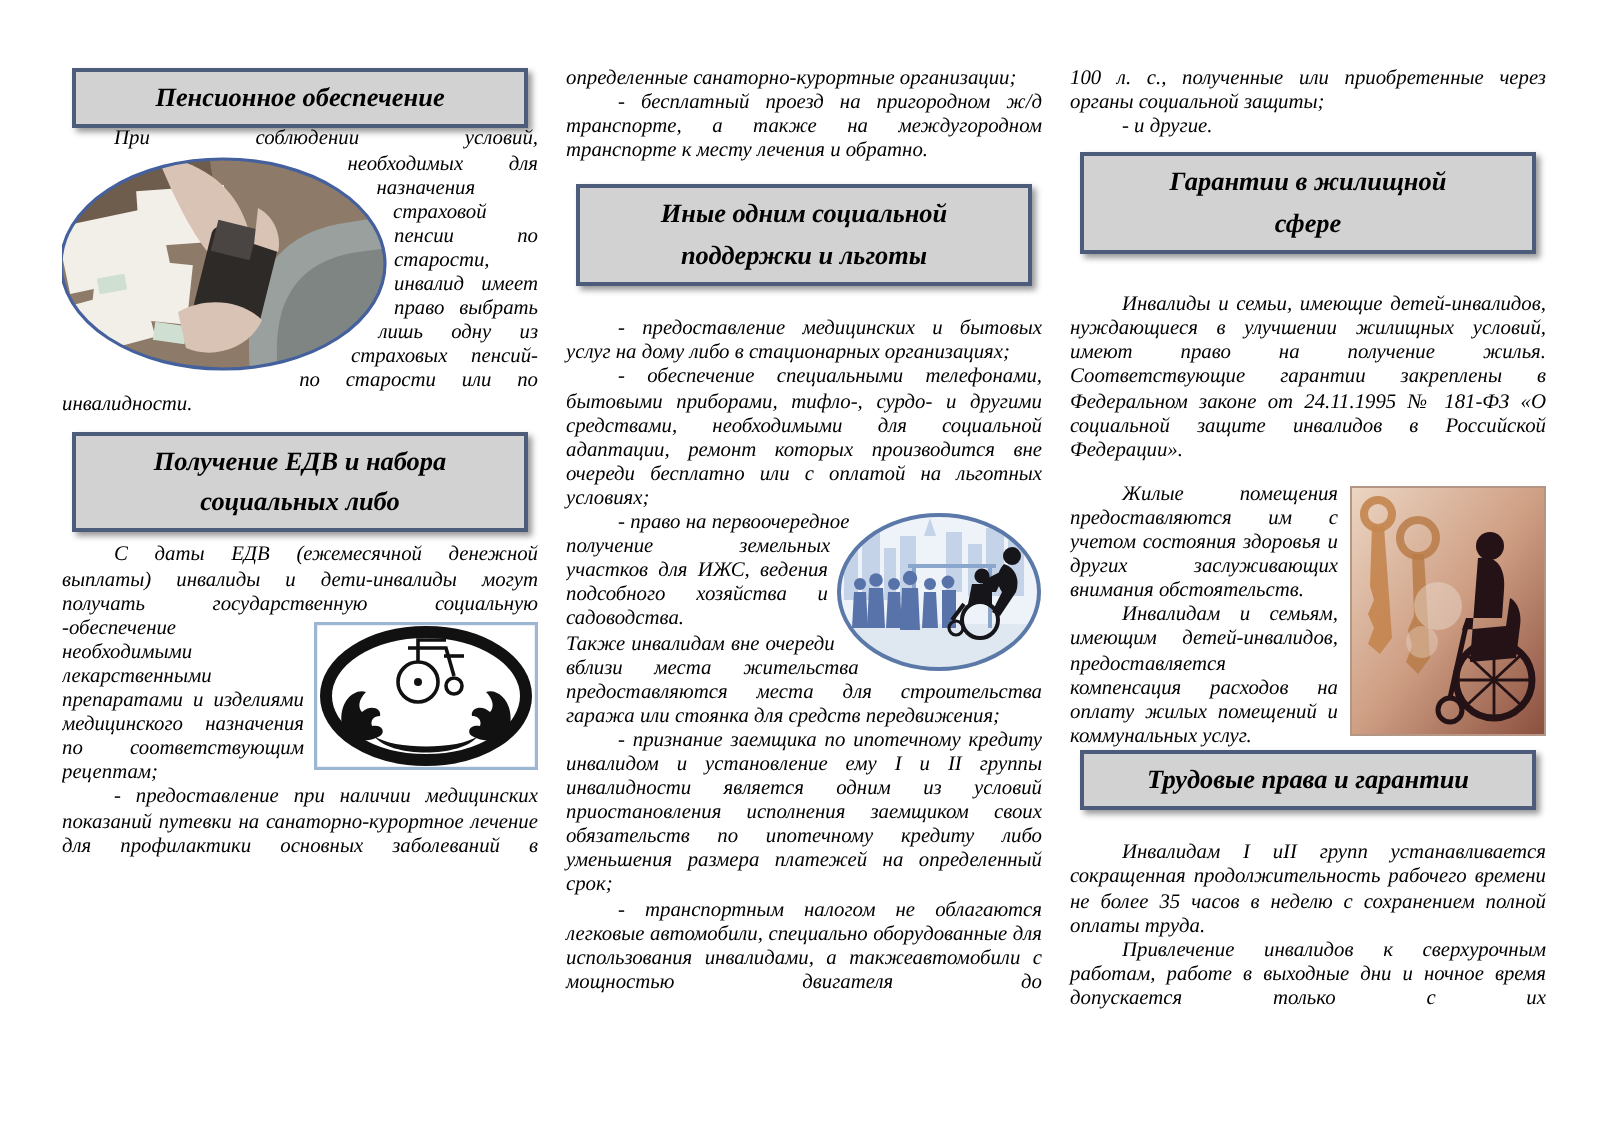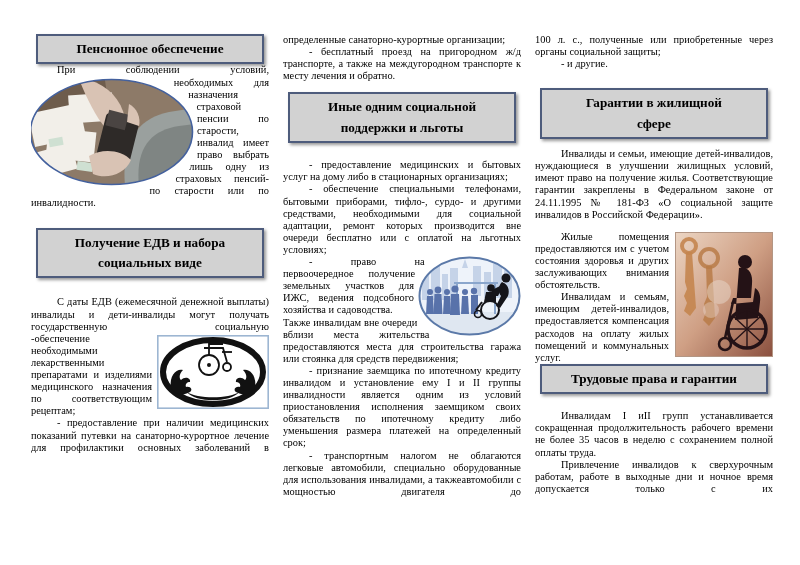--- a/index.html
+++ b/index.html
@@ -2,21 +2,21 @@
 <html><head>
 <meta charset="utf-8">
 <style>
   * { margin:0; padding:0; box-sizing:border-box; }
   html,body { background:#ffffff; }
   body {
     width:800px; height:565px; overflow:hidden;
     font-family:"Liberation Serif","DejaVu Serif",serif;
     color:#000;
   }
-  .page { width:800px; height:565px; padding:34px 23px 16px 31px; display:flex; gap:14px; }
+  .page { width:800px; height:565px; padding:34px 23px 16px 31px; display:flex; gap:14px;font-style:italic; }
   .col { flex:0 0 238px; width:238px; font-size:10.4px; line-height:12.1px; }
   .col p { text-align:justify; }
   .ind { text-indent:26px; }
   .jall { text-align-last:justify; }
 
   .hbox {
     background:#d2d2d2; border:2px solid #4e5c7c;
     box-shadow:2px 2px 3px #999;
     text-align:center; font-weight:bold; font-size:13.2px; line-height:1.55;
     padding:3px 8px; margin:0 5px;
@@ -25,21 +25,21 @@
 
   .flow { overflow:hidden; }
   .photo1 { float:left; width:165px; height:108px;
     shape-outside:ellipse(50% 50% at 50% 50%); shape-margin:4px; margin:1px 3px 1px -2px; }
   .logo1 { float:right; width:112px; height:74px; margin:2px 0 2px 5px; }
   .oval2 { float:right; width:103px; height:80px;
     shape-outside:ellipse(50% 50% at 50% 50%); shape-margin:3px; margin:0 0 1px 4px; }
   .photo3 { float:right; width:98px; height:125px; margin:1px 0 2px 6px; }
   svg { display:block; }
 
-  .mt6 { margin-top:18px; } .mt8 { margin-top:8px; } .mt10 { margin-top:10px; }
+  .mt6 { margin-top:6px; } .mt8 { margin-top:8px; } .mt10 { margin-top:10px; }
   .mt12 { } .mb10 { margin-bottom:10px; }
   .mb16 { margin-bottom:16px; }
 </style>
 </head>
 <body>
 
 <div class="page">
 
   <div class="col">
     <div class="hbox">
@@ -72,21 +72,21 @@
           <rect x="72" y="38" width="34" height="44" rx="4" transform="rotate(14 89 60)" fill="#2e2a28"></rect>
           <rect x="78" y="34" width="20" height="16" transform="rotate(14 88 42)" fill="#4a4442"></rect>
           <path d="M60,78 C74,70 92,72 102,82 C96,96 78,102 64,96 Z" fill="#d9c3b4"></path>
           <path d="M100,26 C108,30 112,40 110,48 L98,44 Z" fill="#d9c3b4"></path>
         </g>
         <ellipse cx="82.5" cy="54" rx="81" ry="52.5" fill="none" stroke="#44619e" stroke-width="1.6"></ellipse>
       </svg>
       <p>необходимых для назначения страховой пенсии по старости, инвалид имеет право выбрать лишь одну из страховых пенсий- по старости или по инвалидности.</p>
     </div>
     <div class="hbox mt6">
-      <span>Получение ЕДВ и набора социальных виде</span>
+      <span>Получение ЕДВ и набора социальных либо</span>
     </div>
     <p class="ind jall mt6">С даты ЕДВ (ежемесячной денежной выплаты) инвалиды и дети-инвалиды могут получать государственную социальную</p>
     <div class="flow">
       <svg class="logo1" viewBox="0 0 112 74" aria-hidden="true">
         <rect x="0.8" y="0.8" width="110.4" height="72.4" fill="#ffffff" stroke="#9db6d2" stroke-width="1.6"></rect>
         <ellipse cx="56" cy="37" rx="50" ry="32" fill="none" stroke="#111111" stroke-width="6"></ellipse>
         <g stroke="#111111" fill="none" stroke-width="1.8">
           <circle cx="52" cy="30" r="10"></circle>
           <path d="M52,20 L52,9 L66,9"></path>
           <path d="M47,13 L66,13 L70,27"></path>
@@ -172,21 +172,21 @@
     <p class="ind">- признание заемщика по ипотечному кредиту инвалидом и установление ему I и II группы инвалидности является одним из условий приостановления исполнения заемщиком своих обязательств по ипотечному кредиту либо уменьшения размера платежей на определенный срок;</p>
     <p class="ind jall">- транспортным налогом не облагаются легковые автомобили, специально оборудованные для использования инвалидами, а такжеавтомобили с мощностью двигателя до</p>
   </div>
 
   <div class="col">
     <p>100 л. с., полученные или приобретенные через органы социальной защиты;</p>
     <p class="ind">- и другие.</p>
     <div class="hbox pad-wide mt6">
       <span>Гарантии в жилищной сфере</span>
     </div>
-    <p class="ind mb10" style="margin-top:9px;">Инвалиды и семьи, имеющие детей-инвалидов, нуждающиеся в улучшении жилищных условий, имеют право на получение жилья. Соответствующие гарантии закреплены в Федеральном законе от 24.11.1995 № 181-ФЗ «О социальной защите инвалидов в Российской Федерации».</p>
+    <p class="ind mb10" style="margin-top:20px;">Инвалиды и семьи, имеющие детей-инвалидов, нуждающиеся в улучшении жилищных условий, имеют право на получение жилья. Соответствующие гарантии закреплены в Федеральном законе от 24.11.1995 № 181-ФЗ «О социальной защите инвалидов в Российской Федерации».</p>
     <div class="flow">
       <svg class="photo3" viewBox="0 0 98 125" aria-hidden="true">
         <defs>
           <linearGradient id="g3" x1="0" y1="0" x2="1" y2="1">
             <stop offset="0" stop-color="#ecd6c4"></stop>
             <stop offset="0.5" stop-color="#cf9f84"></stop>
             <stop offset="1" stop-color="#8a4f3e"></stop>
           </linearGradient>
         </defs>
         <rect width="98" height="125" fill="url(#g3)"></rect>

